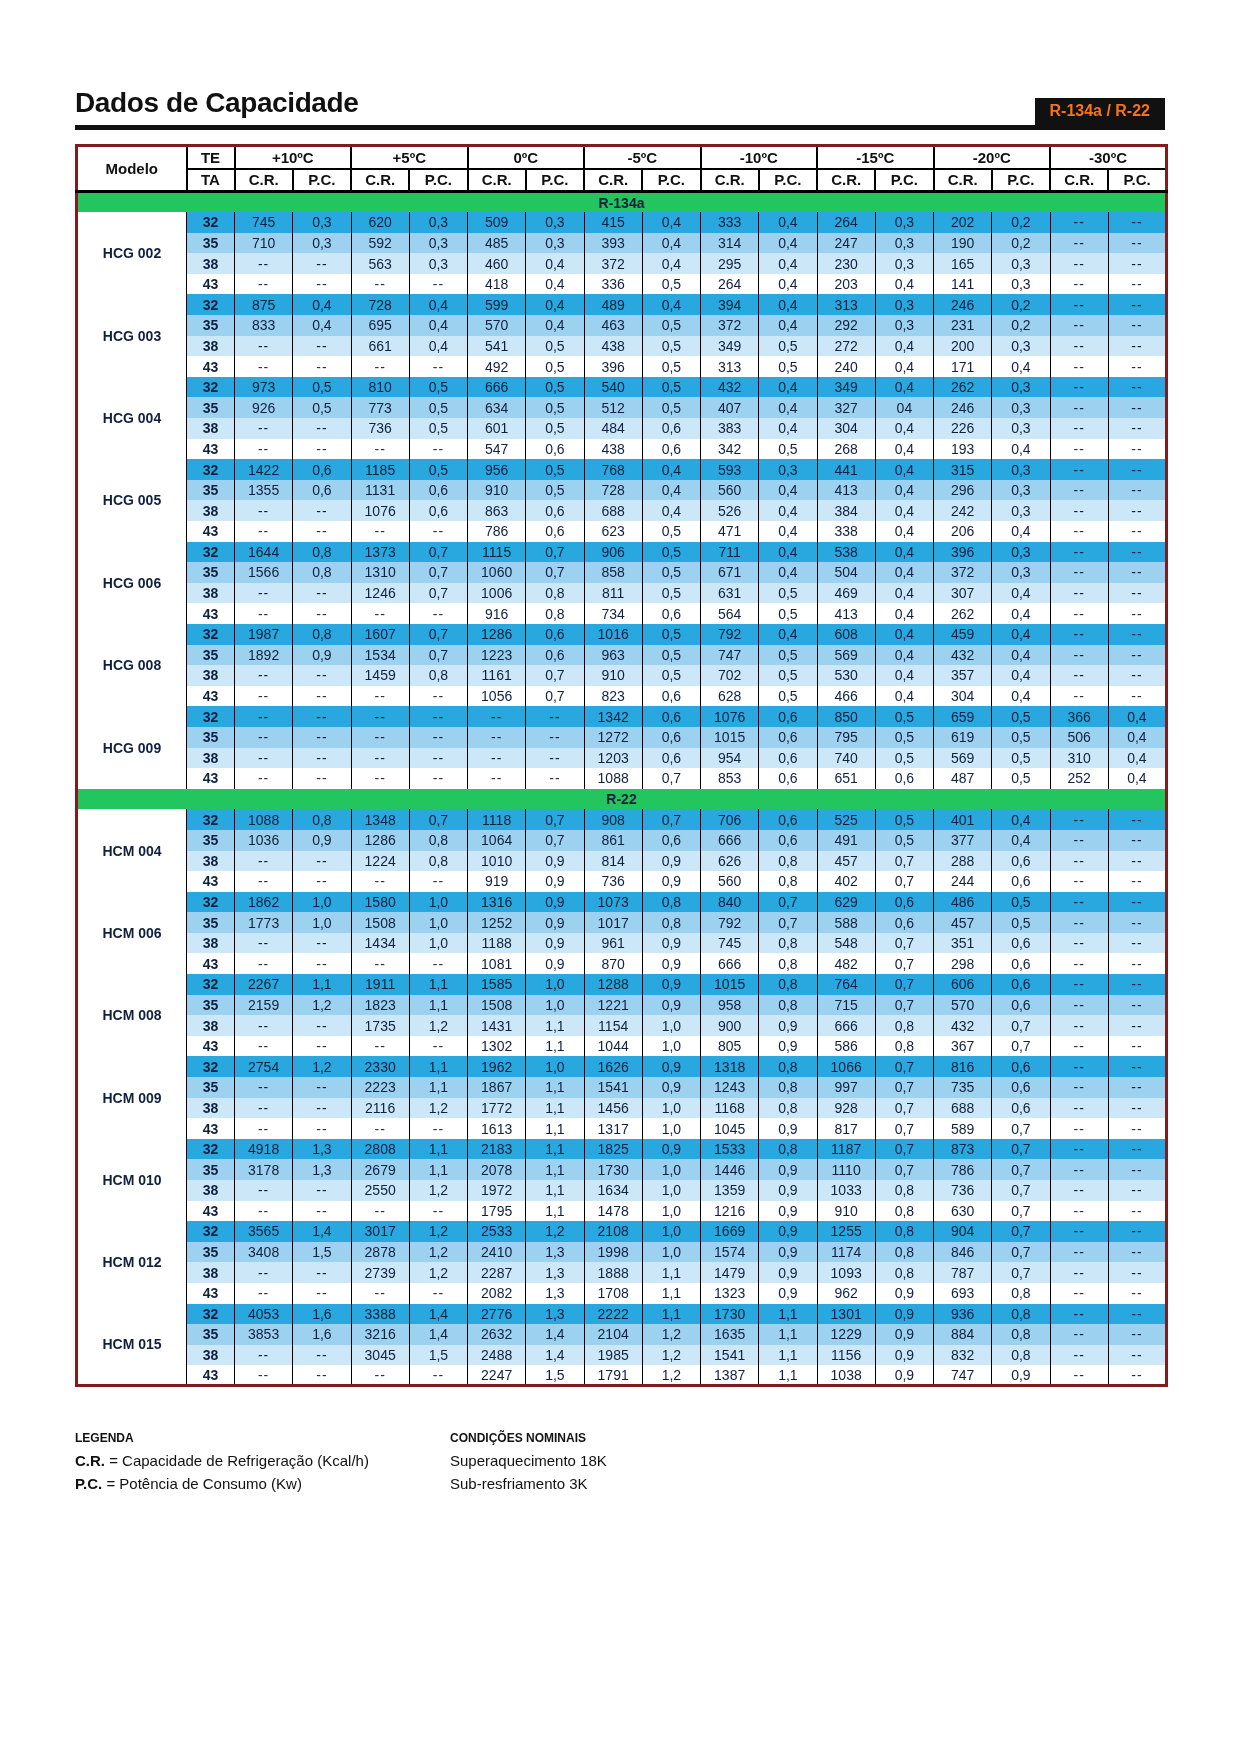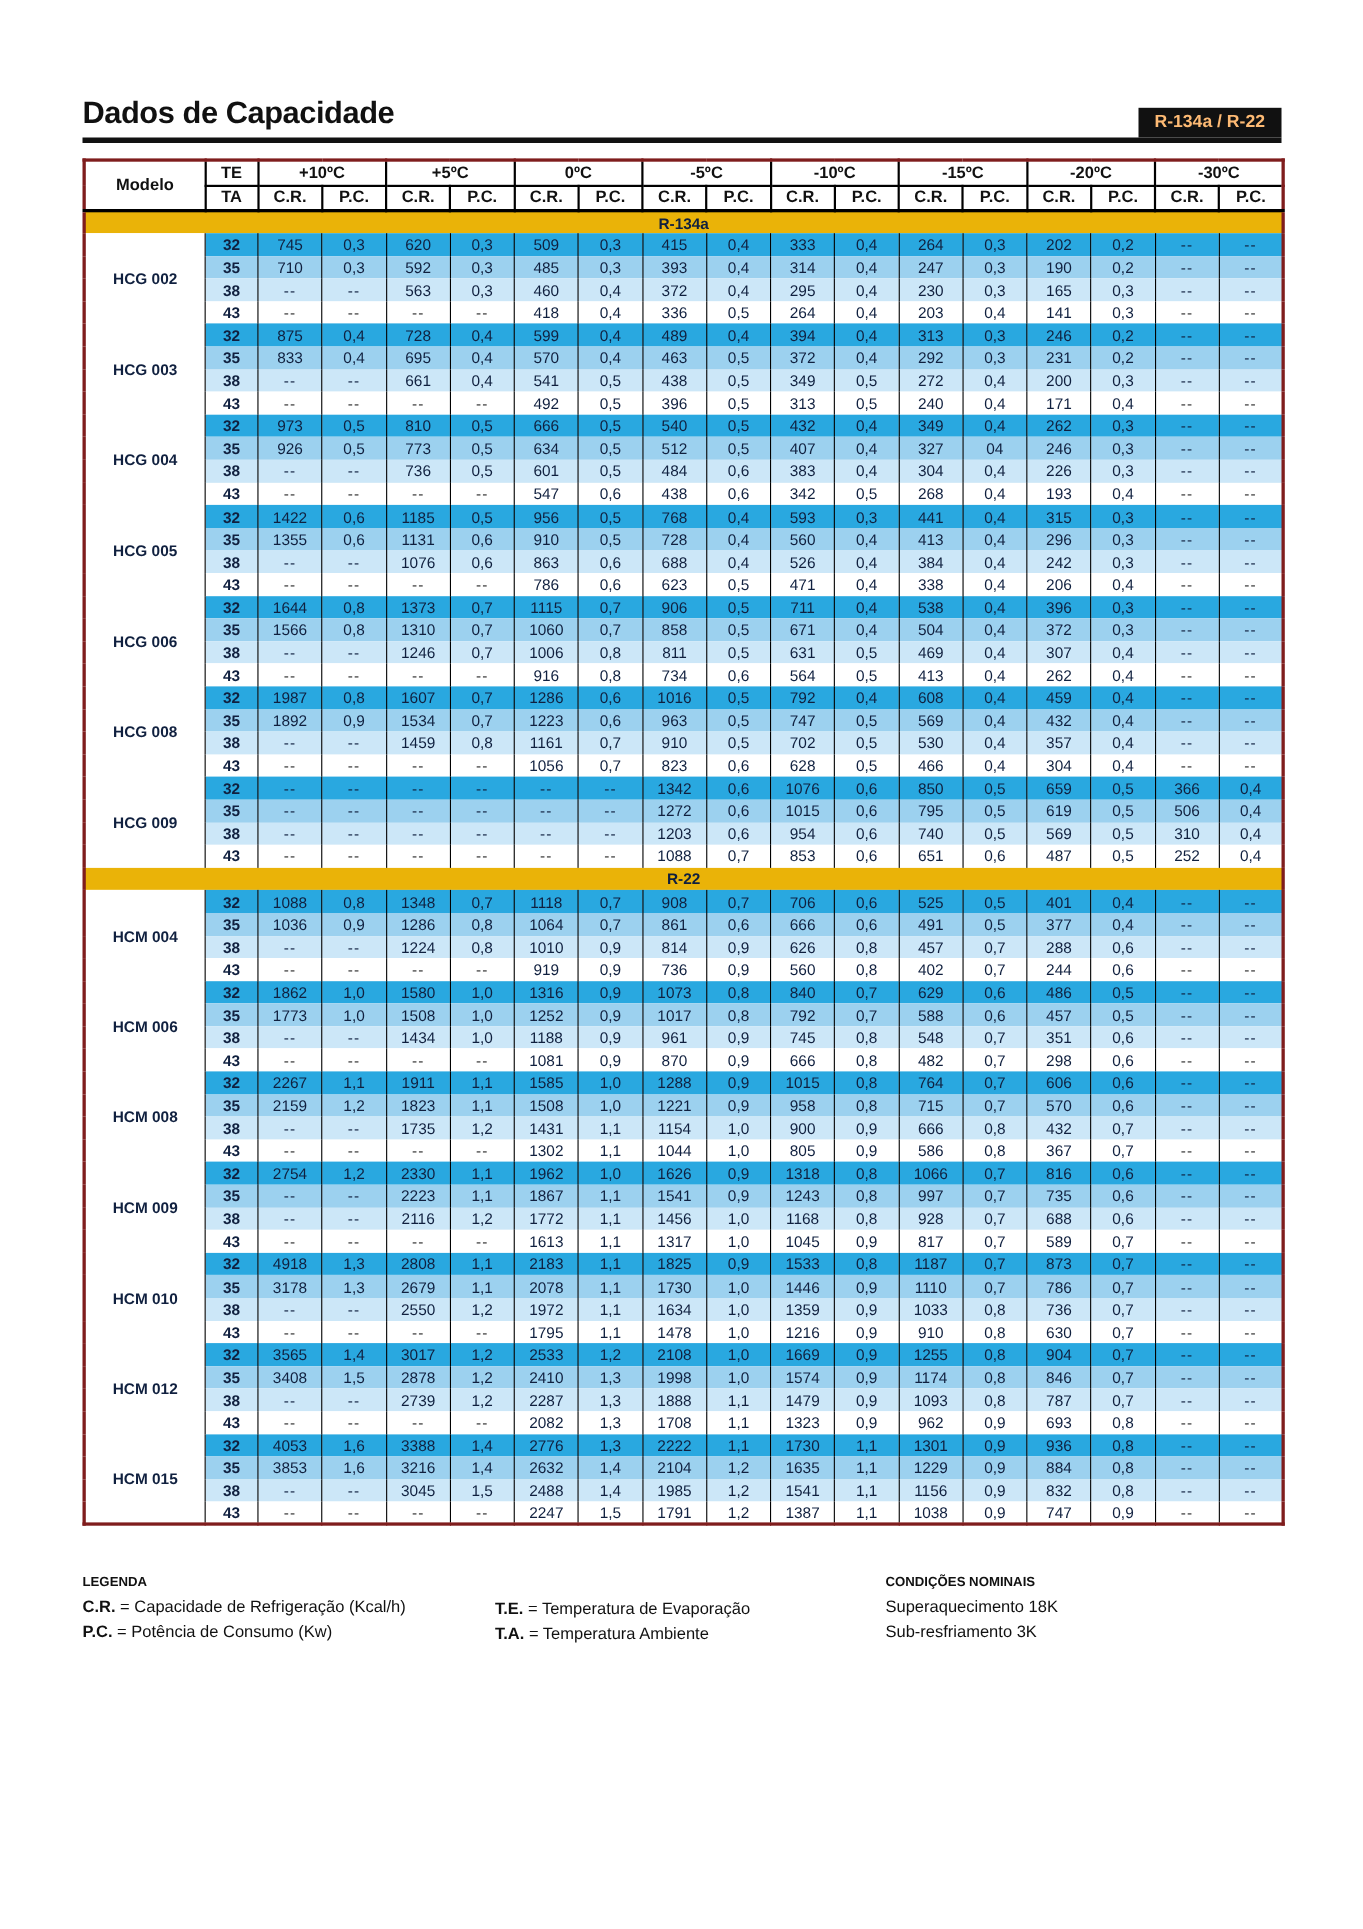--- a/index.html
+++ b/index.html
@@ -13,21 +13,21 @@
   .content { position:absolute; left:75px; top:82px; width:1090px; }
 
   
   .title-row { position:relative; height:48px; border-bottom:5px solid #111;text-decoration:underline; }
   .page-title {
     margin:0; font-size:28px; font-weight:bold; letter-spacing:-0.4px;
     position:absolute; left:0; bottom:6px; color:#111;
   }
   .badge {
     position:absolute; right:0; bottom:0;
-    background:#111; color:#fdba74; font-weight:bold; font-size:16px;
+    background:#111; color:#f97316; font-weight:bold; font-size:16px;
     padding:3px 15px 4px 15px; line-height:20px;
   }
 
   
   table.cap {
     border-collapse:collapse; table-layout:fixed;
     width:1090px; margin-top:14px;
     border:3px solid #7f1d1d;
   }
   table.cap thead th {
@@ -51,21 +51,21 @@
   }
   td.ta { font-weight:bold; color:#000; }
   tr.ta32 td:not(.model) { background:#29a8e0; }
   tr.ta35 td:not(.model) { background:#9cd1ef; }
   tr.ta38 td:not(.model) { background:#cce7f8; }
   tr.ta43 td:not(.model) { background:#ffffff; }
   td.empty { color:#1668ad; letter-spacing:1px; }
   tr.ta43 td.empty { color:#333; }
 
   tr.section-row td {
-    background:#eab308; font-weight:bold; font-size:18px; text-align:left;
+    background:#22c55e; font-weight:bold; font-size:18px; text-align:left;
     padding:7px 6px 7px 8px; height:34px; color:#111;
     border-top:3px solid #000; border-bottom:3px solid #000;
     border-left:0; border-right:0;
   }
 
   
   .legend-row { display:flex; margin-top:44px; font-size:15px; color:#111; }
   .leg-col1 { width:375px; }
   .leg-col2 { width:355px; padding-top:23px; }
   .leg-col3 { flex:1; }
@@ -1231,30 +1231,20 @@
         <div class="leg-head">LEGENDA</div>
         <div class="leg-line">
           <span class="b">C.R.</span>
           <span>= Capacidade de Refrigeração (Kcal/h)</span>
         </div>
         <div class="leg-line">
           <span class="b">P.C.</span>
           <span>= Potência de Consumo (Kw)</span>
         </div>
       </div>
-      <div class="leg-col2">
-        <div class="leg-line">
-          <span class="b">T.E.</span>
-          <span>= Temperatura de Evaporação</span>
-        </div>
-        <div class="leg-line">
-          <span class="b">T.A.</span>
-          <span>= Temperatura Ambiente</span>
-        </div>
-      </div>
       <div class="leg-col3">
         <div class="leg-head">CONDIÇÕES NOMINAIS</div>
         <div class="leg-line">Superaquecimento 18K</div>
         <div class="leg-line">Sub-resfriamento 3K</div>
       </div>
     </div>
 
   </div>
 </div>
 

